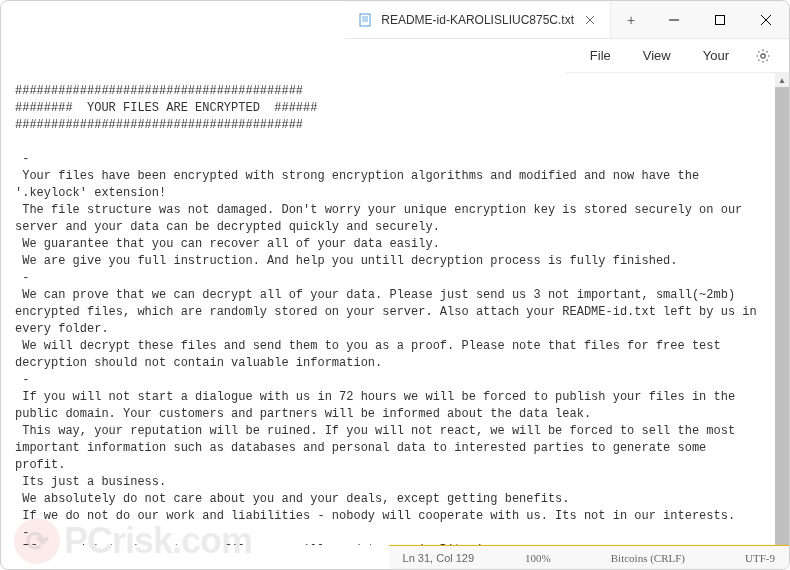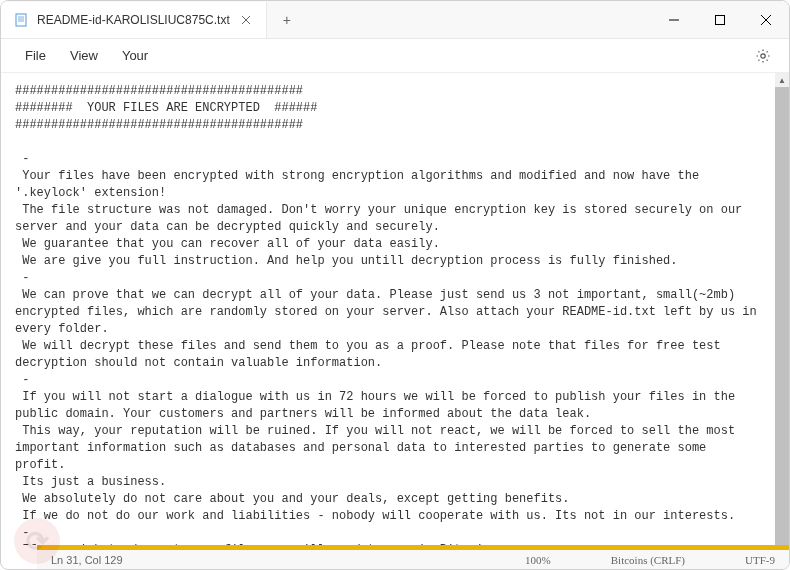--- a/index.html
+++ b/index.html
@@ -17,20 +17,21 @@
     }
     .window {
       width: 100%;
       height: 100%;
       background: #ffffff;
       border: 1px solid #d0d0d0;
       border-radius: 8px;
       display: flex;
       flex-direction: column;
       overflow: hidden;
+      align-items: flex-end;
     }
     .title-bar {
       height: 38px;
       display: flex;
       align-items: center;
       background: #f8f8f8;
       border-bottom: 1px solid #e8e8e8;
     }
     .tab {
       display: flex;
@@ -88,21 +89,21 @@
       align-items: center;
       justify-content: center;
       cursor: pointer;
       font-size: 12px;
     }
     .menu-bar {
       height: 34px;
       display: flex;
       align-items: center;
       padding: 0 12px;
-      gap: 0;
+      gap: 8px;
       border-bottom: 1px solid #eee;
     }
     .menu-item {
       padding: 4px 12px;
       font-size: 13px;
       color: #333;
       cursor: pointer;
       border-radius: 4px;
     }
     .settings-btn {
@@ -157,23 +158,23 @@
       color: #666;
       cursor: pointer;
     }
     .status-bar {
       height: 24px;
       display: flex;
       align-items: center;
       padding: 0 14px;
       font-size: 11px;
       color: #666;
-      border-top: 5px solid #eab308;
+      border-top: 1px solid #eab308;
       background: #f8f8f8;
-      gap: 36px;
+      gap: 51px;
       margin-left: 36px;
     }
     .status-left {
       flex: 1;
     }
     .status-right {
       display: flex;
       gap: 60px;
       font-family: Liberation Serif, serif;
     }
@@ -293,13 +294,14 @@
       <span>100%</span>
       <span>Bitcoins (CRLF)</span>
       <span>UTF-9</span>
     </div>
   </div>
 
 </div>
 
 <div class="watermark">
   <span class="wm-logo">⟳</span>
+  <span>PCrisk.com</span>
 </div>
 
 </body></html>

